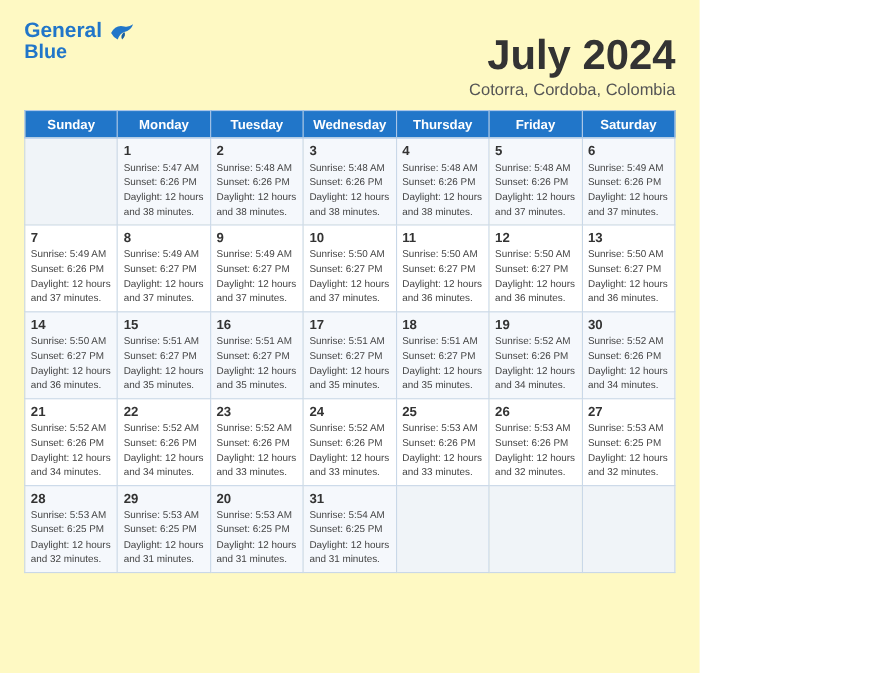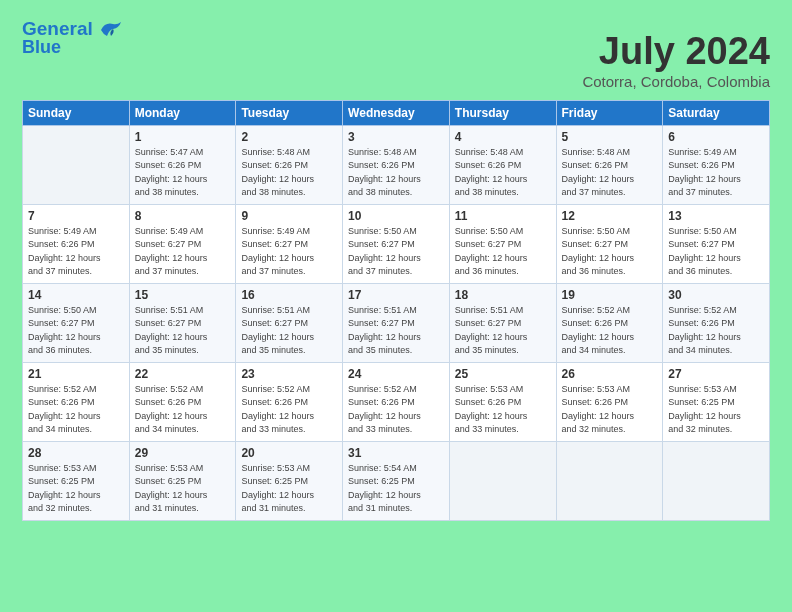--- a/index.html
+++ b/index.html
@@ -4,24 +4,24 @@
   <style>
     * { margin: 0; padding: 0; box-sizing: border-box; }
     body {
       font-family: Arial, sans-serif;
       background: #fff;
       width: 792px;
       height: 612px;
       overflow: hidden;
     }
     .page {
-      width: 792px;
+      width: 636px;
       height: 612px;
       padding: 18px 22px 14px 22px;
-      background: #86efac;
+      background: #fef9c3;
     }
     .header {
       display: flex;
       justify-content: space-between;
       align-items: flex-start;
       margin-bottom: 10px;
     }
     .logo {
       display: flex;
       align-items: center;
@@ -49,21 +49,21 @@
       width: 100%;
       border-collapse: collapse;
       table-layout: fixed;
     }
     thead tr th {
       background: #2176c9;
       color: #fff;
       font-size: 12px;
       font-weight: bold;
       padding: 5px 5px;
-      text-align: left;
+      text-align: center;
       border: 1px solid #aac6e8;
       margin-top: 10px;
     }
     tbody tr td {
       border: 1px solid #c9d8e8;
       vertical-align: top;
       padding: 4px 5px;
       font-size: 9.5px;
       color: #333;
       height: 78px;

